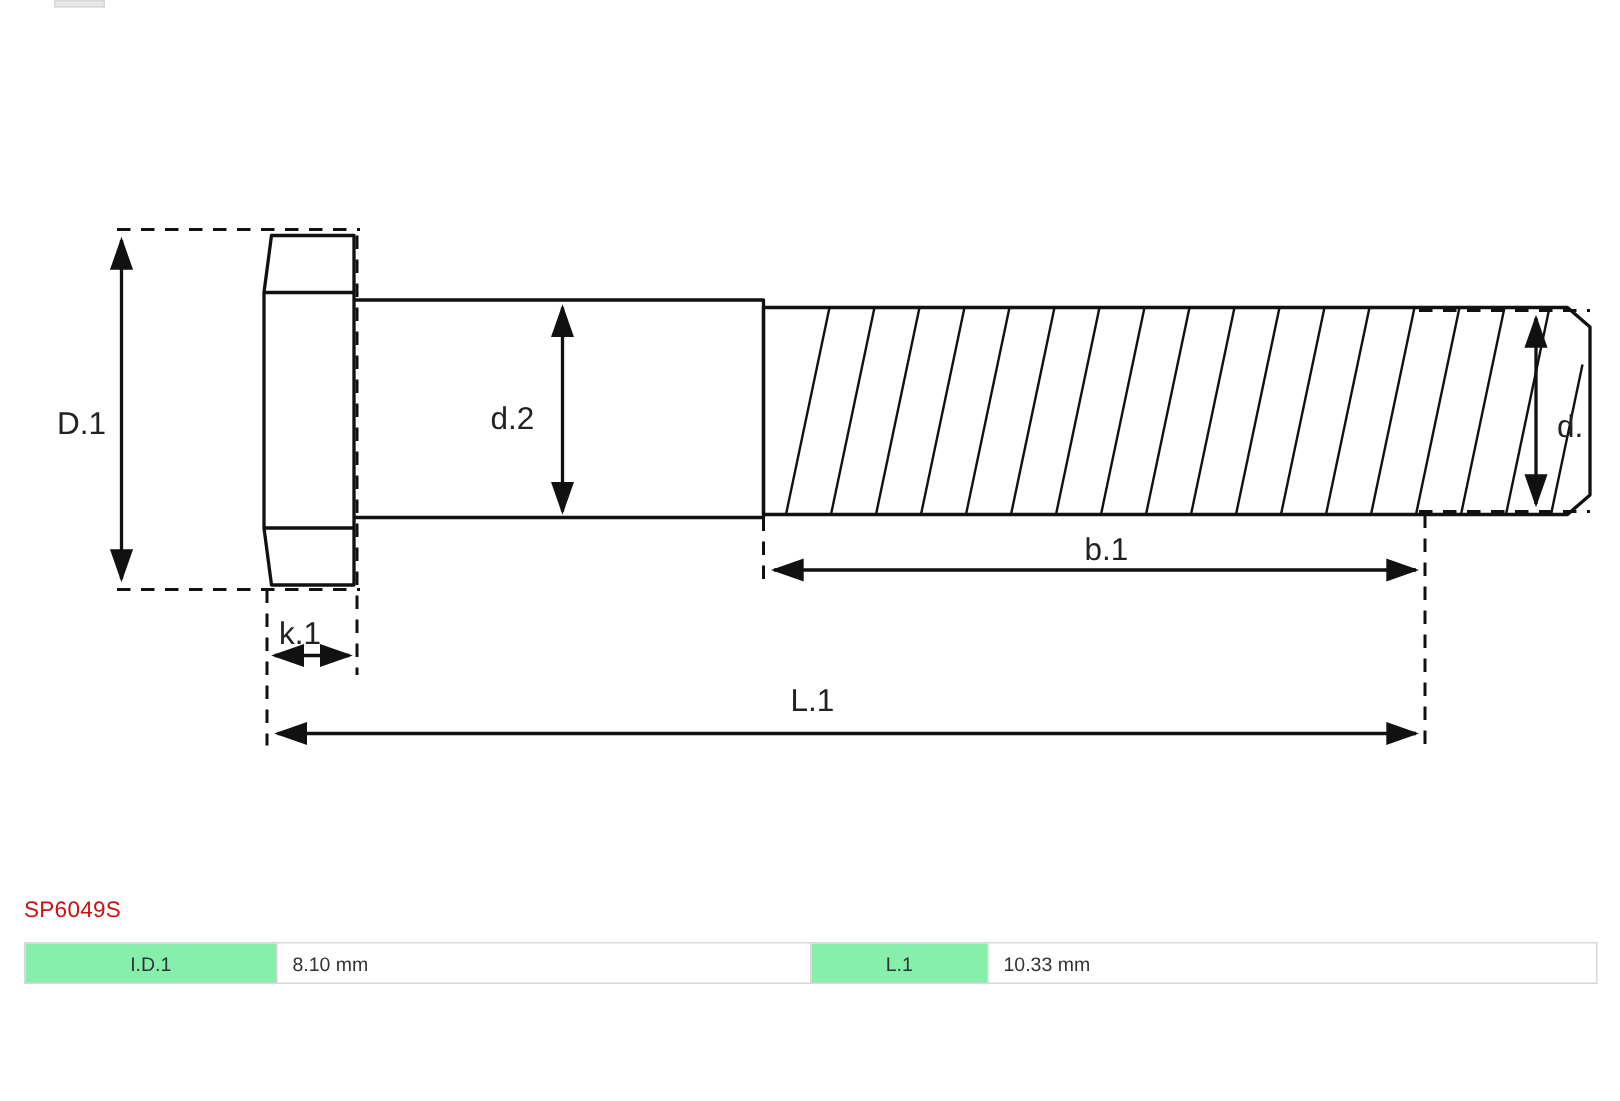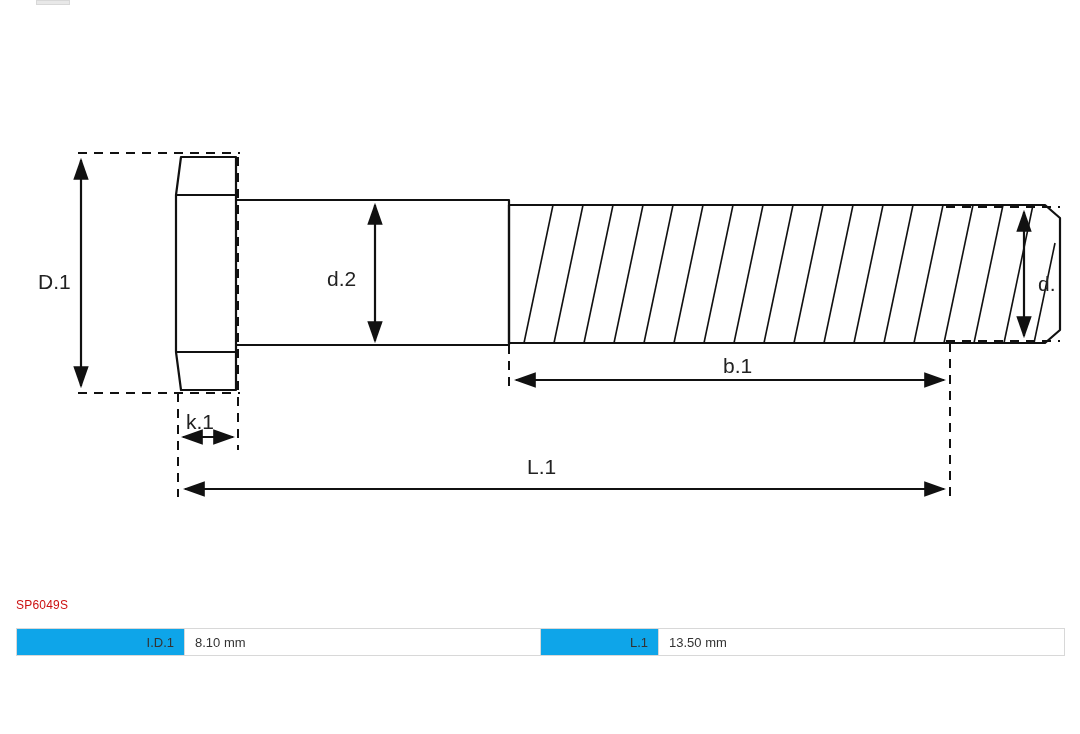--- a/index.html
+++ b/index.html
@@ -27,42 +27,42 @@
     width: 1080px;
     height: 560px;
   }
   .diagram-wrap svg {
     display: block;
   }
   .part-number {
     position: absolute;
     left: 16px;
     top: 598px;
-    font-size: 12px;
+    font-size: 15px;
     color: #cc1111;
     letter-spacing: 0.2px;
   }
   .spec-table {
     position: absolute;
     left: 16px;
     top: 628px;
     width: 1048px;
     border-collapse: collapse;
     table-layout: fixed;
     font-size: 13px;
   }
   .spec-table td {
     border: 1px solid #d8d8d8;
     height: 26px;
     padding: 0 10px;
     vertical-align: middle;
   }
   .spec-table td.label {
-    background: #0ea5e9;
-    text-align: right;
+    background: #86efac;
+    text-align: center;
     color: #333333;
     width: 168px;
   }
   .spec-table td.value {
     background: #ffffff;
     text-align: left;
     color: #333333;
   }
   .spec-table td.empty {
     background: #ffffff;
@@ -186,18 +186,18 @@
       <col class="c1">
         <col class="c2">
         <col class="c3">
         <col class="c4">
     </colgroup>
     <tbody>
       <tr>
         <td class="label">I.D.1</td>
         <td class="value">8.10 mm</td>
         <td class="label">L.1</td>
-        <td class="value">13.50 mm</td>
+        <td class="value">10.33 mm</td>
       </tr>
     </tbody>
   </table>
 
 </div>
 
 </body></html>

